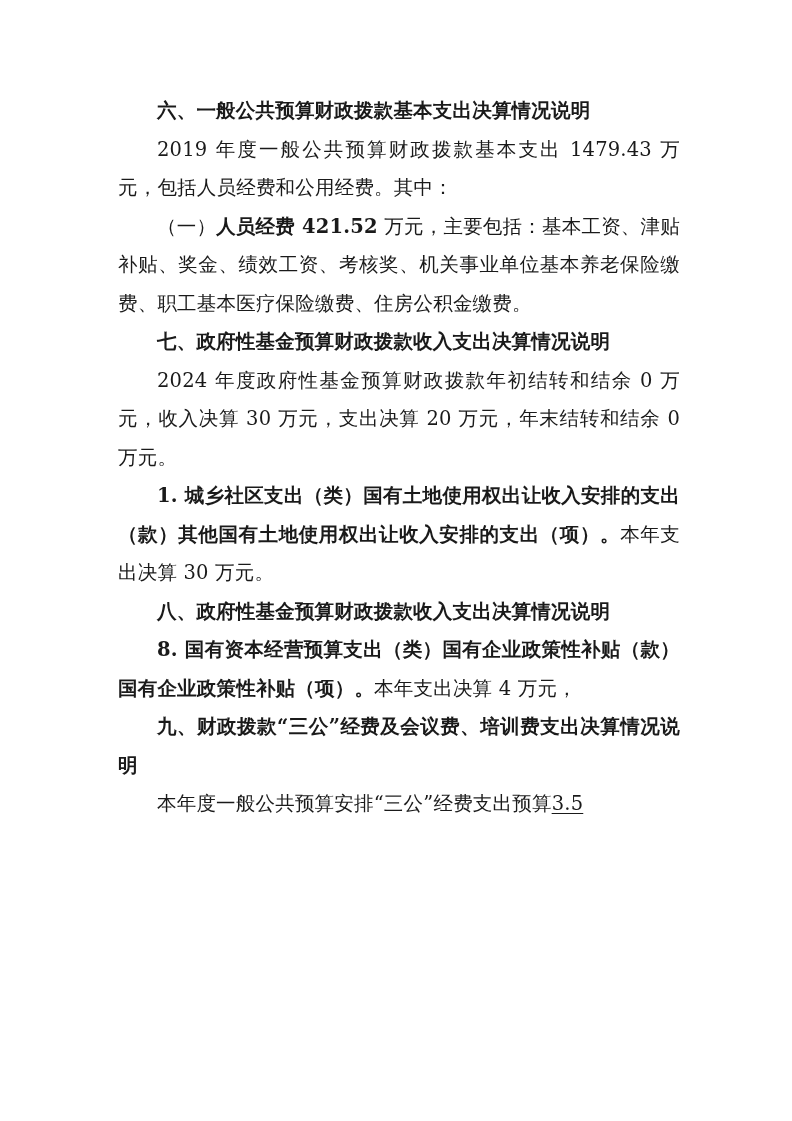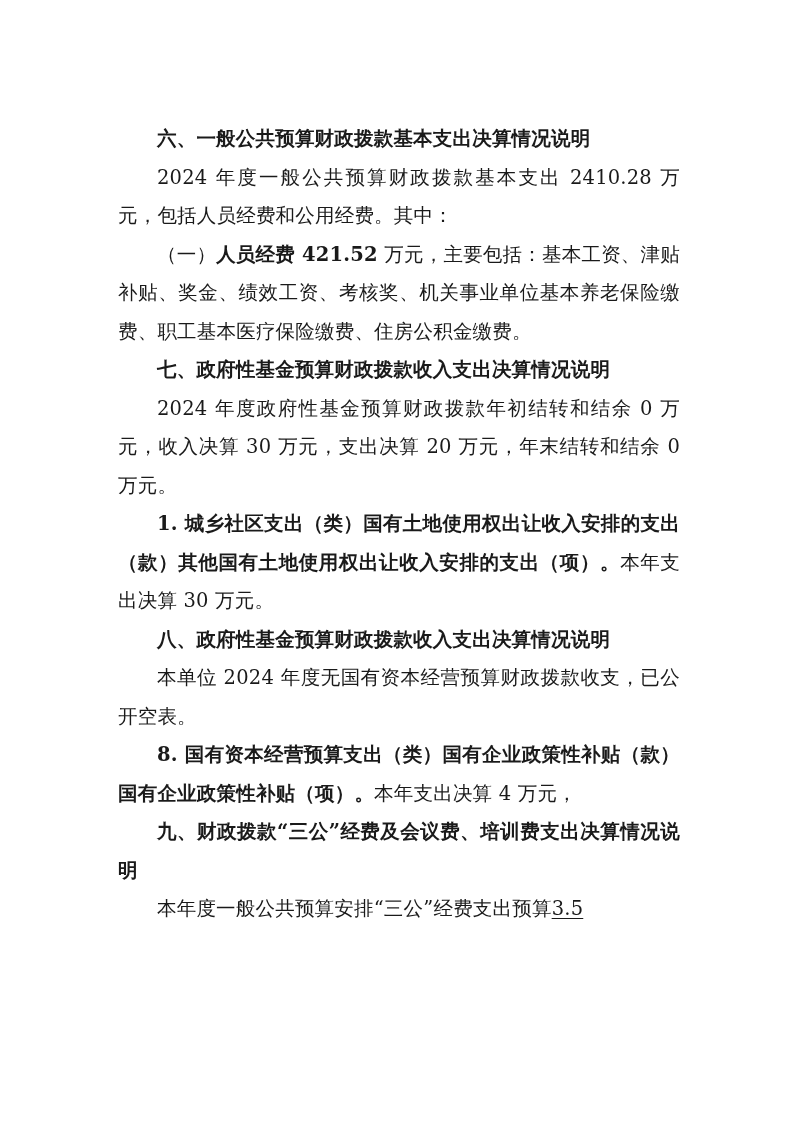--- a/index.html
+++ b/index.html
@@ -13,21 +13,21 @@
     font-family: "DejaVu Serif", "Liberation Serif", serif;
     color: #1a1a1a;
     overflow: hidden;
   }
   .page {
     position: relative;
     width: 792px;
     height: 978px;
     background: #ffffff;
     box-sizing: border-box;
-    padding: 120px 112px 60px 118px;
+    padding: 92px 112px 60px 118px;
   }
   .doc-body {
     font-size: 19.5px;
     line-height: 38.5px;
     text-align: justify;
     text-justify: inter-ideograph;
     letter-spacing: 0.2px;
   }
   p {
     margin: 0;
@@ -51,38 +51,37 @@
   }
 </style>
 </head>
 <body>
 
 <div class="page">
   <div class="doc-body">
 
     <p class="heading">六、一般公共预算财政拨款基本支出决算情况说明</p>
 
-    <p class="para">2024 年度一般公共预算财政拨款基本支出 2410.28 万元，包括人员经费和公用经费。其中：</p>
+    <p class="para">2019 年度一般公共预算财政拨款基本支出 1479.43 万元，包括人员经费和公用经费。其中：</p>
 
     <p class="para">
       <span>（一）</span><span class="b">人员经费 421.52</span><span> 万元，主要包括：基本工资、津贴补贴、奖金、绩效工资、考核奖、机关事业单位基本养老保险缴费、职工基本医疗保险缴费、住房公积金缴费。</span>
     </p>
 
 
     <p class="heading">七、政府性基金预算财政拨款收入支出决算情况说明</p>
 
     <p class="para">2024 年度政府性基金预算财政拨款年初结转和结余 0 万元，收入决算 30 万元，支出决算 20 万元，年末结转和结余 0 万元。</p>
 
     <p class="para">
       <span class="b">1. 城乡社区支出（类）国有土地使用权出让收入安排的支出（款）其他国有土地使用权出让收入安排的支出（项）。</span><span>本年支出决算 30 万元。</span>
     </p>
 
     <p class="heading">八、政府性基金预算财政拨款收入支出决算情况说明</p>
 
-    <p class="para">本单位 2024 年度无国有资本经营预算财政拨款收支，已公开空表。</p>
 
     <p class="para">
       <span class="b">8. 国有资本经营预算支出（类）国有企业政策性补贴（款）国有企业政策性补贴（项）。</span><span>本年支出决算 4 万元，</span>
     </p>
 
     <p class="heading">九、财政拨款“三公”经费及会议费、培训费支出决算情况说明</p>
 
     <p class="para">
       <span>本年度一般公共预算安排“三公”经费支出预算</span><span class="underline-val">3.5</span>
     </p>

